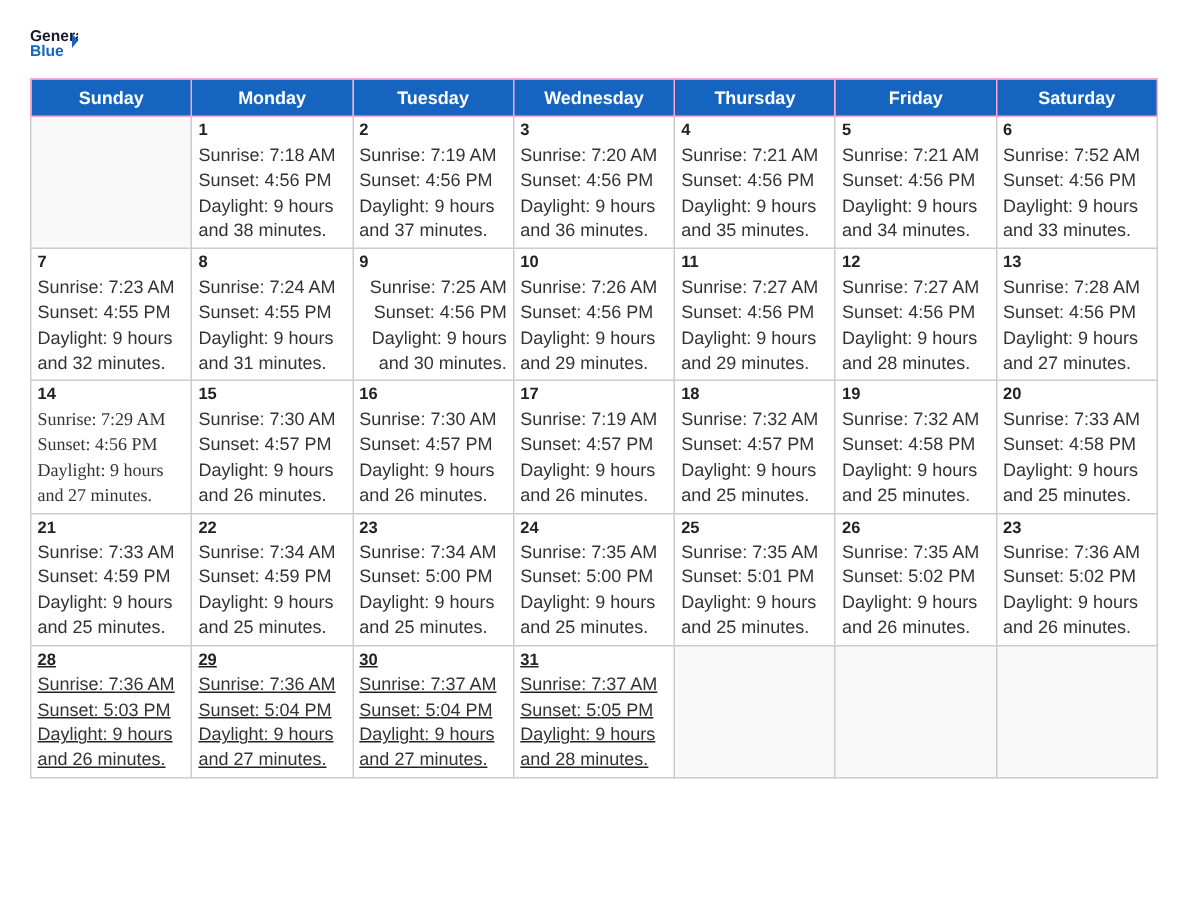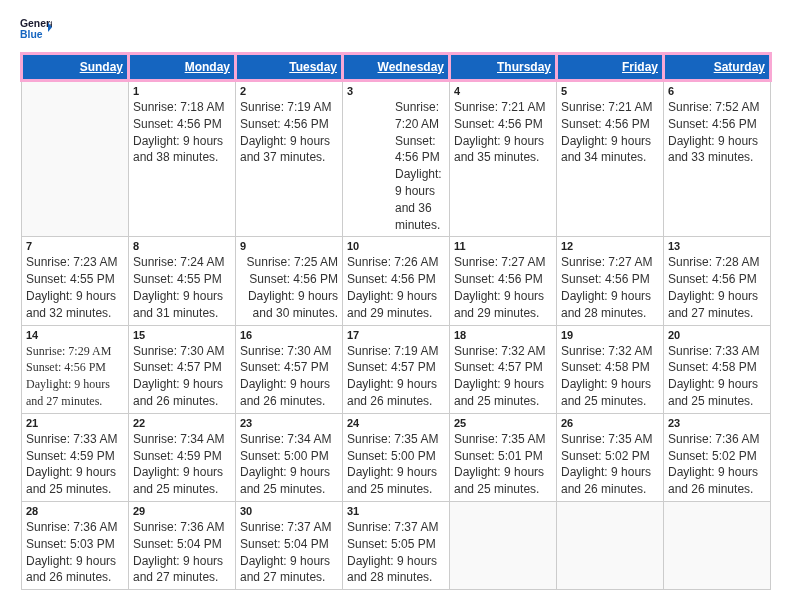--- a/index.html
+++ b/index.html
@@ -48,23 +48,22 @@
       width: 100%;
       border-collapse: collapse;
       border: 1px solid #ccc;
     }
     .calendar th {
       background-color: #1565c0;
       color: #fff;
       font-size: 12px;
       font-weight: bold;
       padding: 5px 4px;
-      text-align: right;
-      border: 3px solid #f9a8d4;
-      text-decoration: underline;
+      text-align: center;
+      border: 1px solid #f9a8d4;
     }
     .calendar td {
       border: 1px solid #ccc;
       vertical-align: top;
       padding: 3px 4px;
       width: calc(100% / 7);
       height: 78px;
       font-size: 10px;
       color: #222;
       background: #fff;
@@ -78,20 +77,21 @@
       display: block;
       margin-bottom: 2px;
     }
     .day-info {
       font-size: 12px;
       line-height: 1.4;
       color: #333;
     }
     .last-row td {
       height: 68px;
+      text-decoration: underline;
     }
   </style>
 </head>
 <body>
 
 <div class="container">
   <div class="header">
     <div class="logo">
       <svg class="logo-icon" viewBox="0 0 40 35">
         <text x="0" y="14" font-size="13" font-weight="bold" fill="#1a1a2e">General</text>
@@ -129,21 +129,21 @@
           </td>
           <td>
             <span class="day-num">2</span>
             <div class="day-info" style="white-space: pre-line;">Sunrise: 7:19 AM
 Sunset: 4:56 PM
 Daylight: 9 hours
 and 37 minutes.</div>
           </td>
           <td>
             <span class="day-num">3</span>
-            <div class="day-info" style="white-space: pre-line; margin-left: 48px;">Sunrise: 7:20 AM
+            <div class="day-info" style="white-space: pre-line;">Sunrise: 7:20 AM
 Sunset: 4:56 PM
 Daylight: 9 hours
 and 36 minutes.</div>
           </td>
           <td>
             <span class="day-num">4</span>
             <div class="day-info" style="white-space: pre-line;">Sunrise: 7:21 AM
 Sunset: 4:56 PM
 Daylight: 9 hours
 and 35 minutes.</div>

